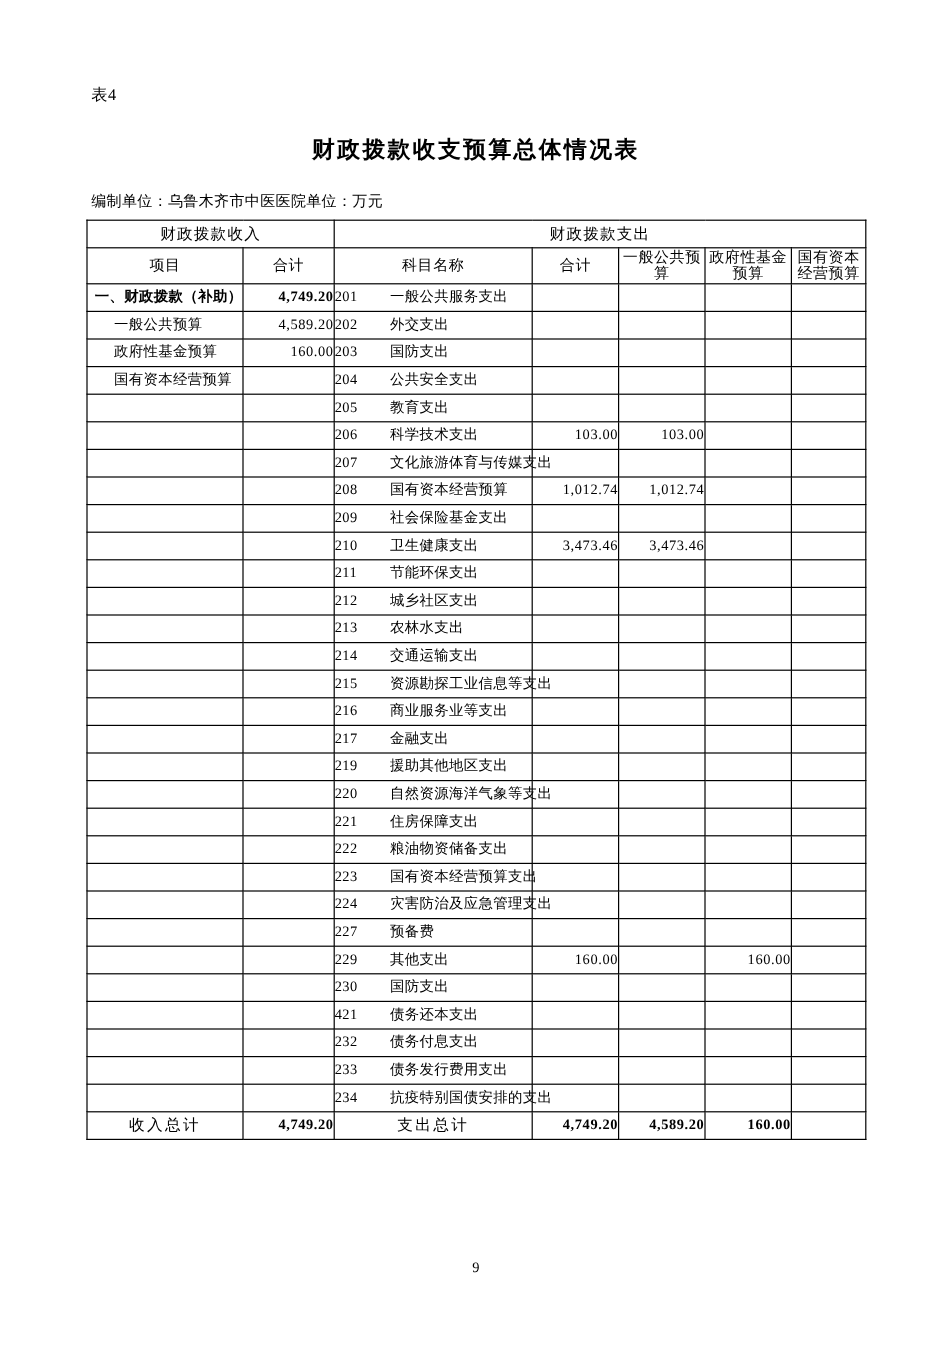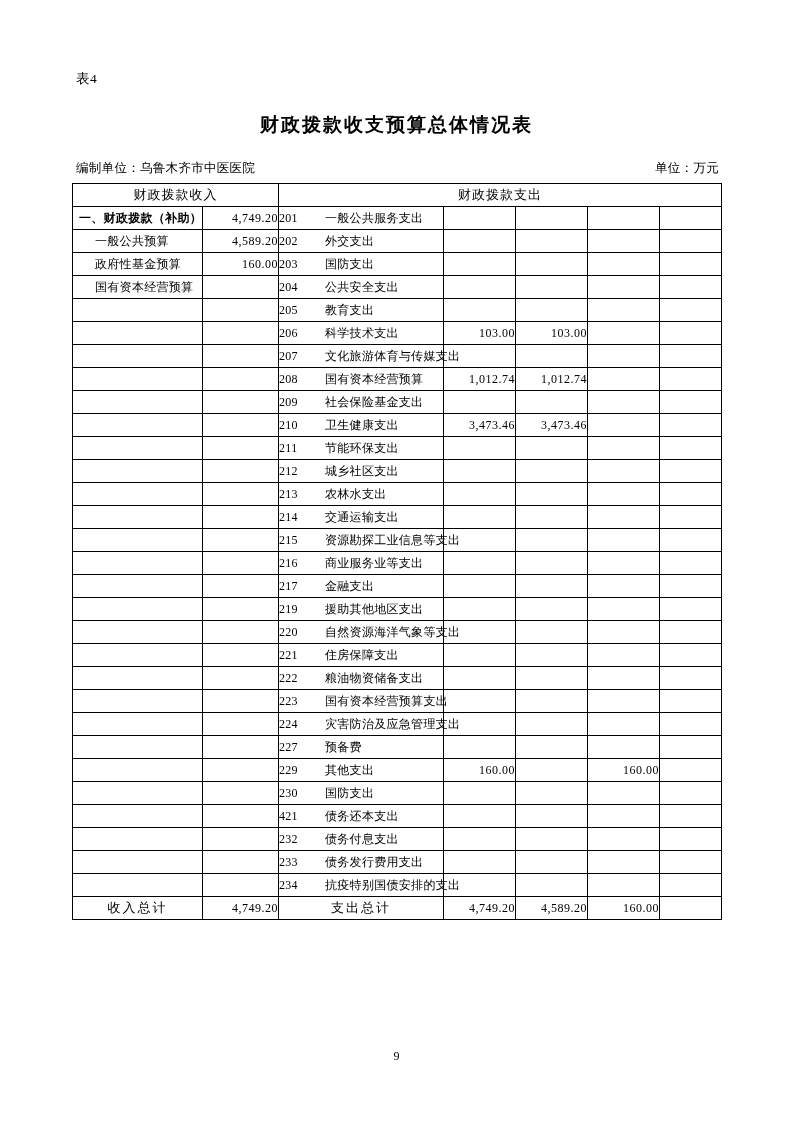--- a/index.html
+++ b/index.html
@@ -30,21 +30,21 @@
   .doc-title {
     text-align: center;
     font-size: 19px;
     font-weight: bold;
     letter-spacing: 2px;
     margin: 0 0 22px 0;
     font-family: Liberation Sans, sans-serif;
   }
   .meta-row {
     display: flex;
-    justify-content: space-between;
+    justify-content: flex-start;
     align-items: flex-end;
     font-size: 12.5px;
     margin: 0 2px 6px 4px;
   }
   .meta-left { letter-spacing: 0.3px; }
   .meta-right { letter-spacing: 0.3px; }
 
   table.budget {
     border-collapse: collapse;
     width: 649px;
@@ -89,21 +89,21 @@
     text-align: left;
     padding-left: 22px;
   }
   .num {
     text-align: right;
     padding-right: 6px;
     font-family: "Liberation Serif", serif;
     font-size: 12px;
     letter-spacing: 0.5px;
   }
-  .num.bold { font-weight: normal; }
+  .num.bold { font-weight: bold; }
   .subj {
     text-align: left;
     padding-left: 5px;
     font-size: 12px;
     letter-spacing: 0.3px;
     white-space: nowrap;
   }
   .subj .code {
     display: inline-block;
     min-width: 26px;
@@ -156,20 +156,29 @@
         <col class="c4">
         <col class="c5">
         <col class="c6">
         <col class="c7">
     </colgroup>
     <tbody id="table-body">
       <tr>
         <td class="grp-head" colspan="2">财政拨款收入</td>
         <td class="grp-head" colspan="5">财政拨款支出</td>
       </tr>
+      <tr>
+        <td class="col-head">项目</td>
+        <td class="col-head">合计</td>
+        <td class="col-head">科目名称</td>
+        <td class="col-head">合计</td>
+        <td class="col-head">一般公共预算</td>
+        <td class="col-head">政府性基金预算</td>
+        <td class="col-head">国有资本经营预算</td>
+      </tr>
     <tr>
           <td class="c-item lvl0">一、财政拨款（补助）</td>
           <td class="num bold">4,749.20</td>
           <td class="subj"><span class="code">201</span><span class="sname">一般公共服务支出</span></td>
           <td class="num"></td>
           <td class="num"></td>
           <td class="num"></td>
           <td class="num"></td>
         </tr>
         <tr>

